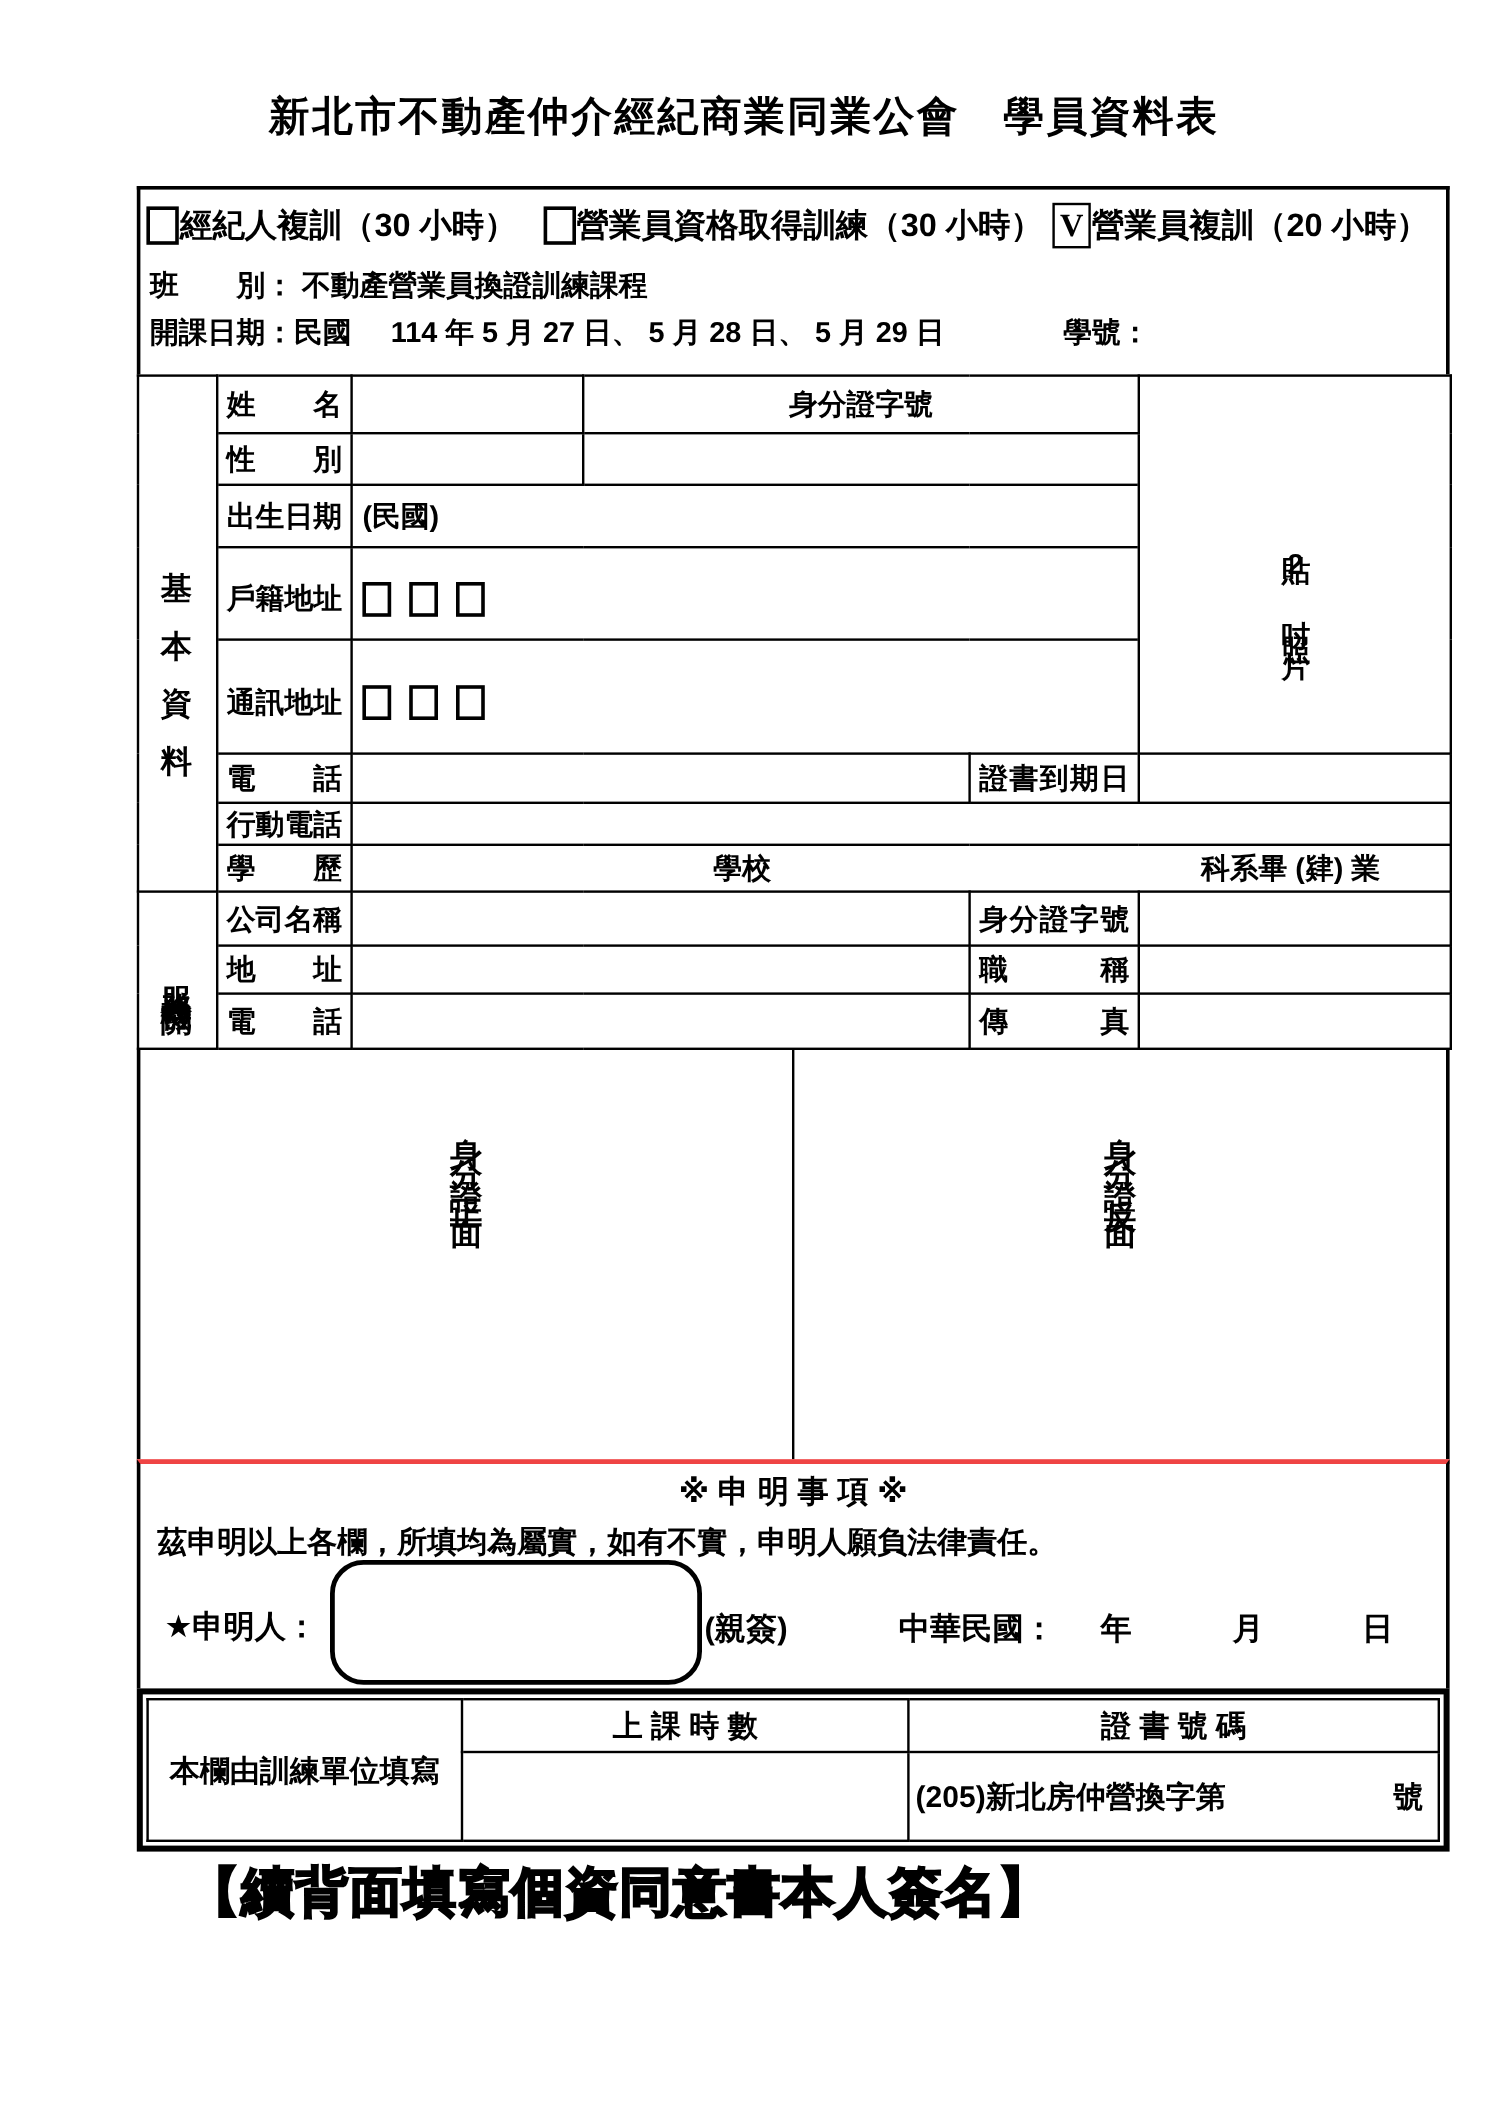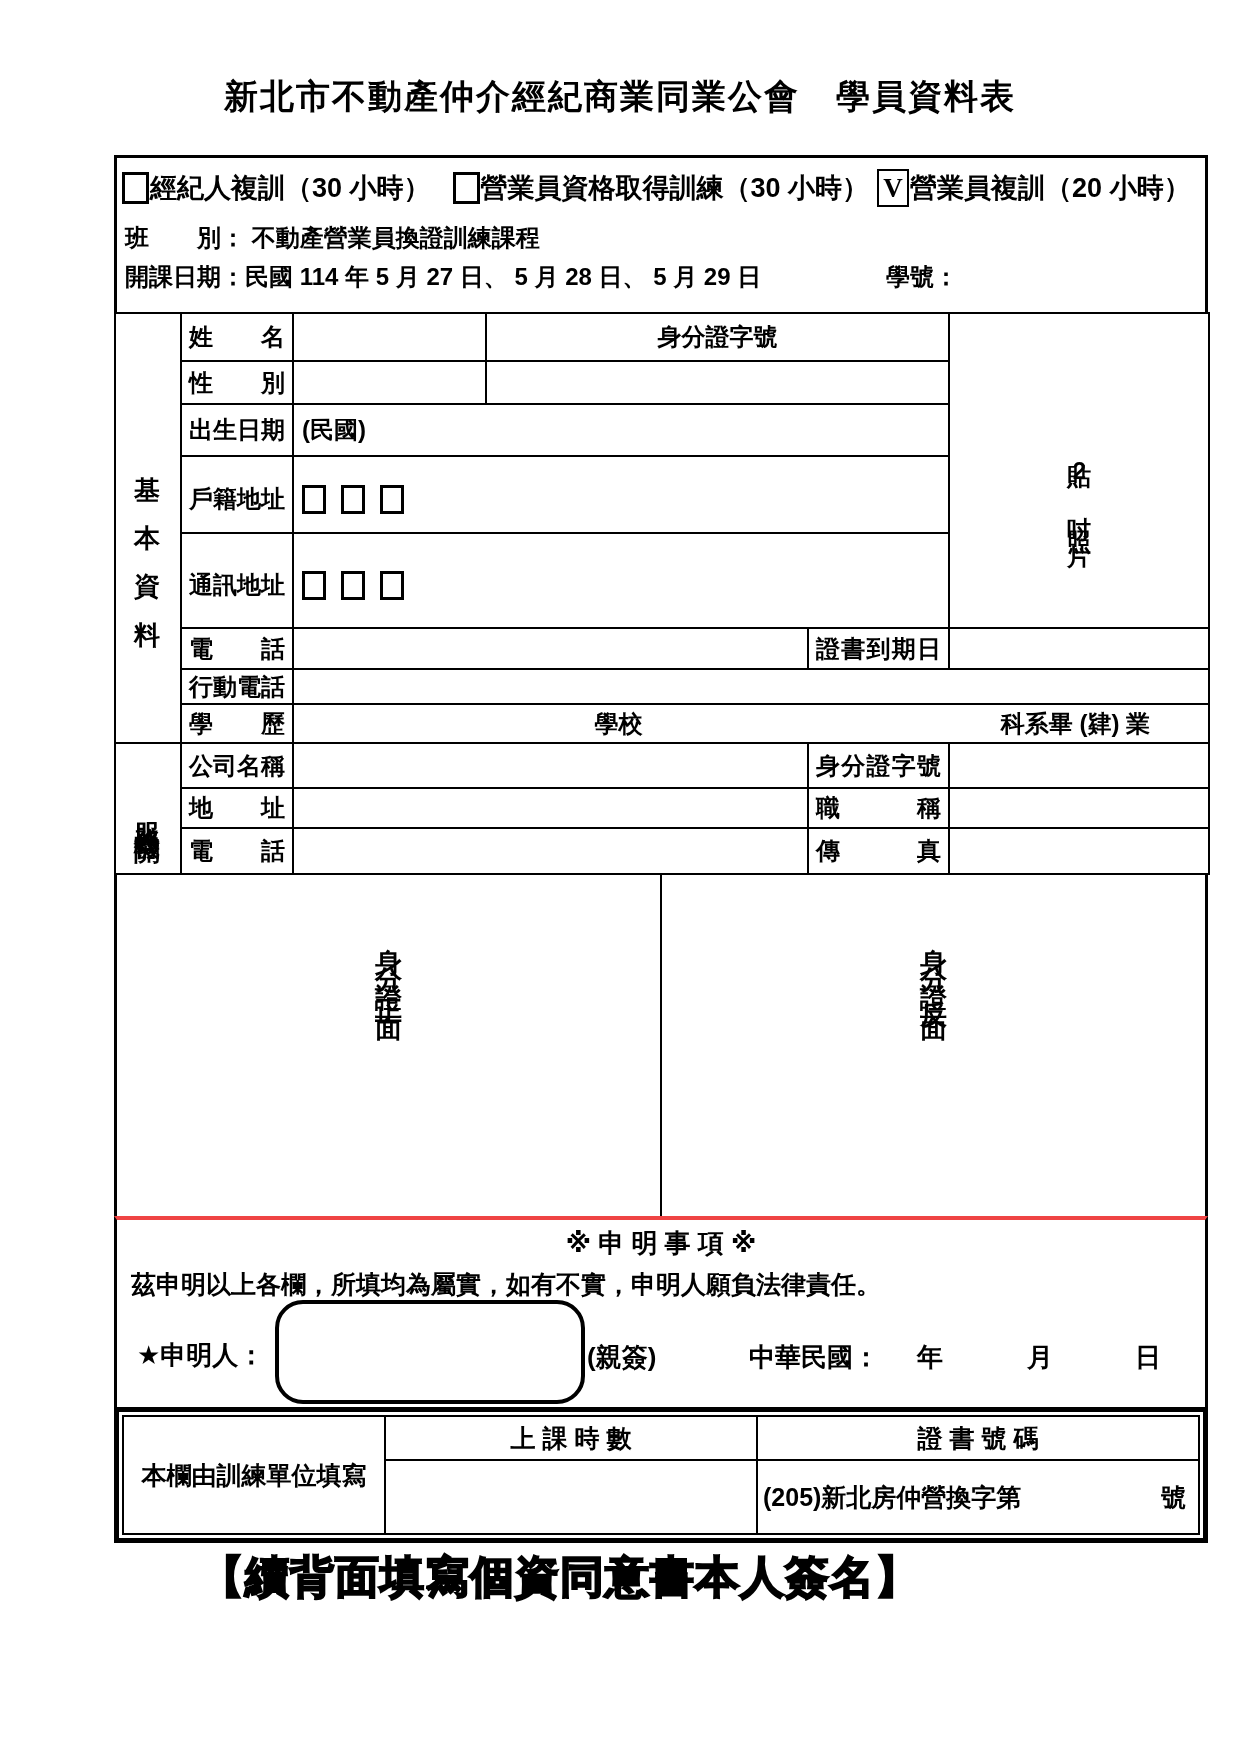--- a/index.html
+++ b/index.html
@@ -15,21 +15,21 @@
   .sectA{box-sizing:border-box;border:3px solid #000;border-bottom:none;height:157px;position:relative;}
   .opt-row{display:flex;align-items:center;margin:11px 4px 0 5px;font-size:27px;font-weight:bold;white-space:nowrap;}
   .cb{display:inline-block;box-sizing:border-box;width:27px;height:32px;border:3px solid #000;margin-right:1px;flex:0 0 auto;}
   .cb-v{display:inline-flex;align-items:center;justify-content:center;box-sizing:border-box;
     width:32px;height:38px;border:2px solid #000;font-family:"Liberation Serif",serif;
     font-size:27px;font-weight:bold;margin-right:1px;flex:0 0 auto;}
   .opt-gap1{width:22px;flex:0 0 auto;} .opt-gap2{width:8px;flex:0 0 auto;}
   .hline{font-size:24px;font-weight:bold;white-space:nowrap;}
   .line-class{margin:15px 16px 0 8px;}
   .line-date{margin:7px 0 0 8px;position:relative;}
-  .line-date .dval{text-align:center;}
+  .line-date .dval{margin-left:26px;text-align:center;}
   .student-no{position:absolute;left:761px;top:0;}
 
   
   table.main{border-collapse:collapse;table-layout:fixed;width:1094px;}
   table.main td{border:2px solid #000;padding:0;font-size:24px;font-weight:bold;vertical-align:middle;overflow:hidden;}
   .jl{text-align:justify;text-align-last:justify;padding:0 7px;}
   .vwrap{display:flex;justify-content:center;align-items:flex-start;height:100%;}
   .vtext{writing-mode:vertical-rl;text-orientation:upright;font-weight:bold;}
   .v-section{font-size:26px;letter-spacing:1.85em;margin-top:48px;}
   .v-emp{font-size:26px;letter-spacing:0.22em;margin-top:8px;}
@@ -62,21 +62,21 @@
   .thickbox{box-sizing:border-box;border:5px solid #000;padding:3px;margin-top:0;}
   table.btable{border-collapse:collapse;table-layout:fixed;width:100%;}
   table.btable td{border:2px solid #000;font-size:25px;font-weight:bold;padding:0;}
   .bt-section{text-align:center;}
   .bt-head{text-align:center;height:42px;}
   .bt-blank{height:72px;}
   .cert-cell{display:flex;justify-content:space-between;align-items:center;padding:0 12px 0 5px;height:72px;}
 
   
   .footer-note{position:absolute;top:1548px;left:0;width:1032px;text-align:center;
-    font-size:44px;font-weight:bold;-webkit-text-stroke:2px #000;letter-spacing:1px;padding-left:44px;}
+    font-size:44px;font-weight:bold;-webkit-text-stroke:2px #000;letter-spacing:1px;}
 </style>
 </head>
 <body>
 
 <div class="page">
 
   <div class="doc-title">新北市不動產仲介經紀商業同業公會　學員資料表</div>
 
   <div class="content">
 

